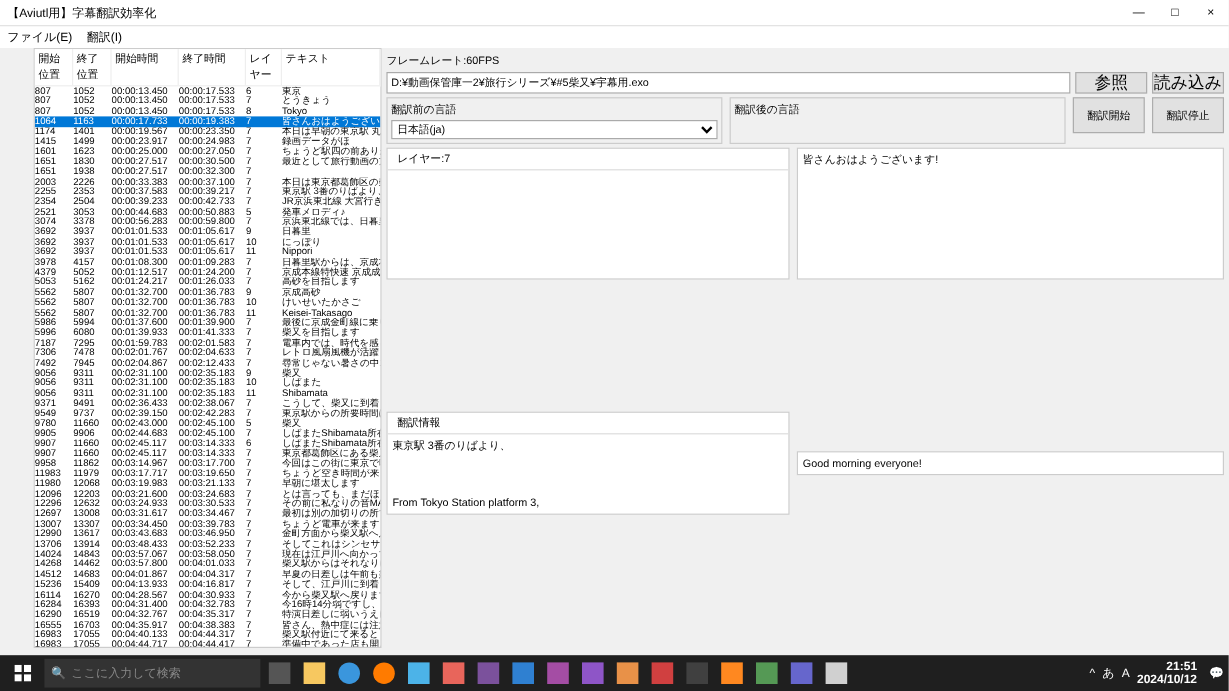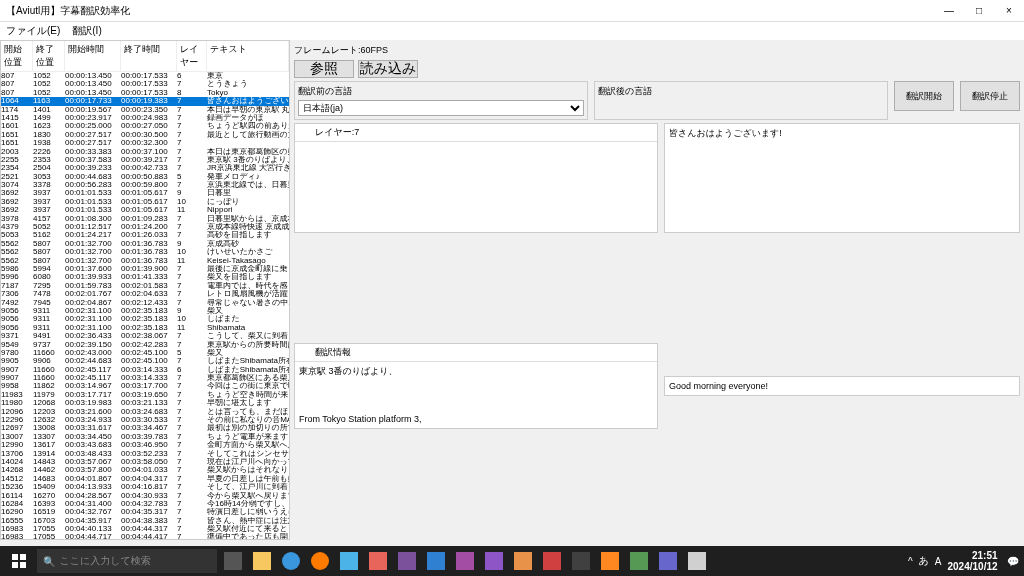--- a/index.html
+++ b/index.html
@@ -3,41 +3,41 @@
 <meta charset="utf-8">
 <style>
 * { margin:0; padding:0; box-sizing:border-box; font-family:"Meiryo UI","MS Gothic",sans-serif; font-size:10px; }
 body { background:#f0f0f0; width:1024px; height:576px; overflow:hidden; position:relative; }
 .title-bar { height:22px; background:#fff; display:flex; align-items:center; justify-content:space-between; padding:0 0 0 6px; border-bottom:1px solid #ddd; }
 .title-bar .title { font-size:10px; }
 .win-controls { display:flex; }
 .win-btn { width:30px; height:22px; display:flex; align-items:center; justify-content:center; font-size:10px; }
 .menu-bar { height:18px; background:#fff; display:flex; align-items:center; padding:0 6px; gap:12px; }
 .menu-item { font-size:10px; }
-.main { display:flex; height:500px; }
+.main { display:flex; height:500px;margin-left:28px; }
 .left-panel { width:290px; background:#fff; border:1px solid #ccc; display:flex; flex-direction:column; }
 .left-header { display:flex; background:#fff; border-bottom:1px solid #eee; }
 .left-header span { padding:2px 3px; font-size:9px; border-right:1px solid #eee; }
 .col-a{width:32px;} .col-b{width:32px;} .col-c{width:56px;} .col-d{width:56px;} .col-e{width:30px;} .col-f{flex:1;}
 .left-rows { flex:1; overflow:hidden; }
 .row { display:flex; height:8.4px; line-height:8.4px; }
 .row span { font-size:8px; overflow:hidden; white-space:nowrap; }
 .row.selected { background:#0078d7; color:#fff; }
 .right-panel { flex:1; display:flex; flex-direction:column; padding:4px; gap:3px; }
 .top-row { display:flex; gap:4px; align-items:center; }
 .path-input { flex:1; height:18px; border:1px solid #aaa; background:#fff; padding:0 3px; font-size:9px; }
 .btn { width:60px; height:18px; background:#e1e1e1; border:1px solid #adadad; font-size:14px; display:flex; align-items:center; justify-content:center; }
 .lang-row { display:flex; gap:6px; }
 .lang-group { flex:1; border:1px solid #ccc; padding:3px; }
 .lang-group .lbl { font-size:9px; display:block; margin-bottom:2px; }
 .lang-select { width:100%; height:16px; border:1px solid #aaa; background:#fff; font-size:9px; }
 .big-btn { width:60px; height:30px; background:#e1e1e1; border:1px solid #adadad; font-size:9px; display:flex; align-items:center; justify-content:center; }
 .mid-row { display:flex; gap:6px; height:110px; }
 .panel-box { flex:1; border:1px solid #ccc; background:#fff; display:flex; flex-direction:column; }
-.panel-box .hdr { font-size:9px; padding:2px 20px; border-bottom:1px solid #ddd; }
+.panel-box .hdr { font-size:9px; padding:2px 8px; border-bottom:1px solid #ddd; }
 .panel-box .content { flex:1; padding:3px 4px; font-size:9px; line-height:12px; white-space:pre-line; }
 .panel-box.narrow { flex:0 0 356px; }
 .bot-row { display:flex; gap:6px; flex:1;align-items:center; }
 .taskbar { position:absolute; bottom:0; left:0; right:0; height:30px; background:#1f1f1f; display:flex; align-items:center; padding:0 4px; gap:3px; }
 .tb-start { width:30px; height:30px; display:flex; align-items:center; justify-content:center; color:#fff; }
 .tb-search { width:180px; height:24px; background:#333; color:#888; display:flex; align-items:center; padding:0 6px; font-size:10px; gap:4px; }
 .tb-icon { width:26px; height:30px; display:flex; align-items:center; justify-content:center; }
 .tb-icon span { width:18px; height:18px; display:block; }
 .tb-right { margin-left:auto; display:flex; align-items:center; gap:6px; color:#fff; font-size:9px; }
 .tb-clock { text-align:right; line-height:11px; padding-right:4px;font-weight:bold; }
@@ -518,20 +518,21 @@
           <span class="col-d">00:04:44.417</span>
           <span class="col-e">7</span>
           <span class="col-f">準備中であった店も開店はじめてい</span>
         </div>
       </div>
   </div>
 
   <div class="right-panel">
     <div style="font-size:9px;">フレームレート:60FPS</div>
     <div class="top-row">
+      <input class="path-input" value="D:¥動画保管庫一2¥旅行シリーズ¥#5柴又¥宇幕用.exo" style="">
       <div class="btn">参照</div>
       <div class="btn">読み込み</div>
     </div>
     <div class="lang-row">
       <div class="lang-group">
         <span class="lbl">翻訳前の言語</span>
         <select class="lang-select"><option>日本語(ja)</option></select>
       </div>
       <div class="lang-group">
         <span class="lbl">翻訳後の言語</span>

